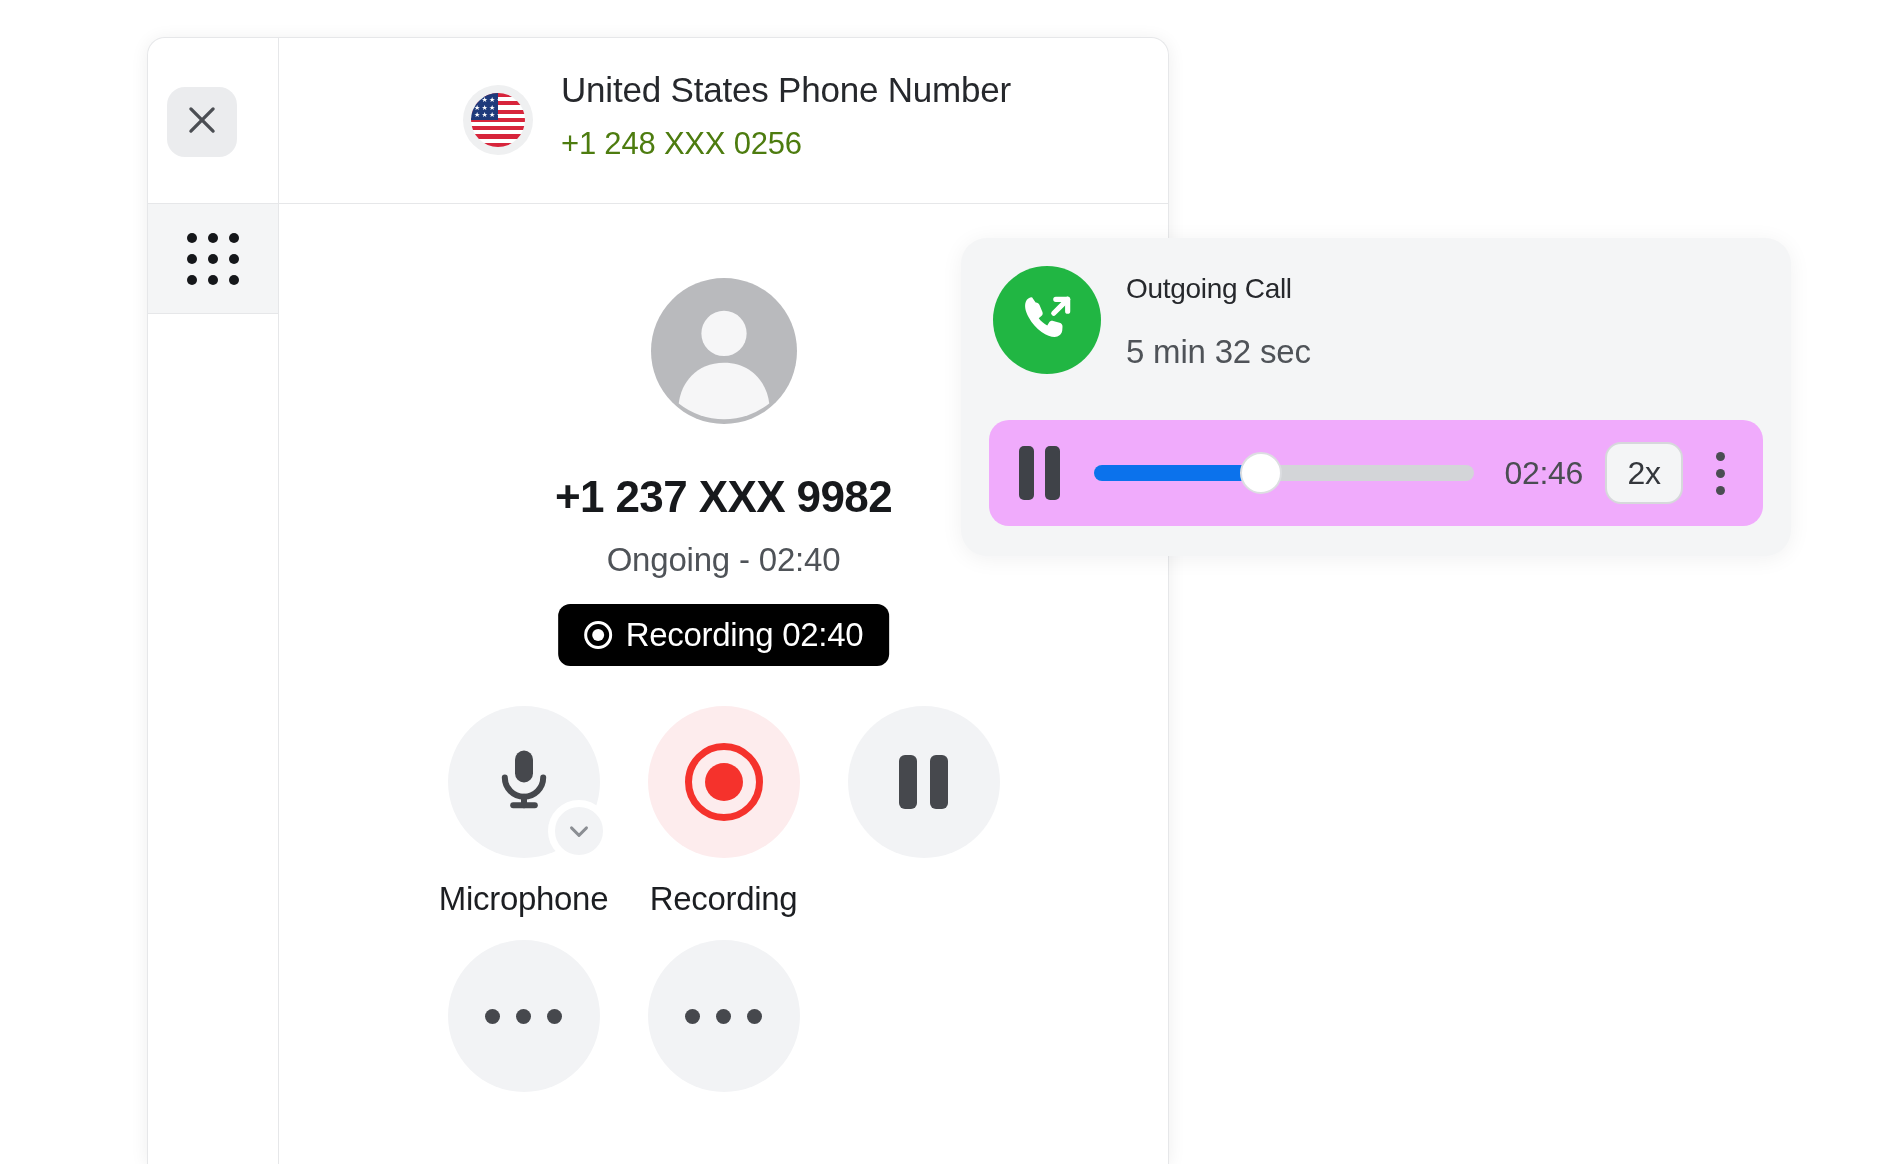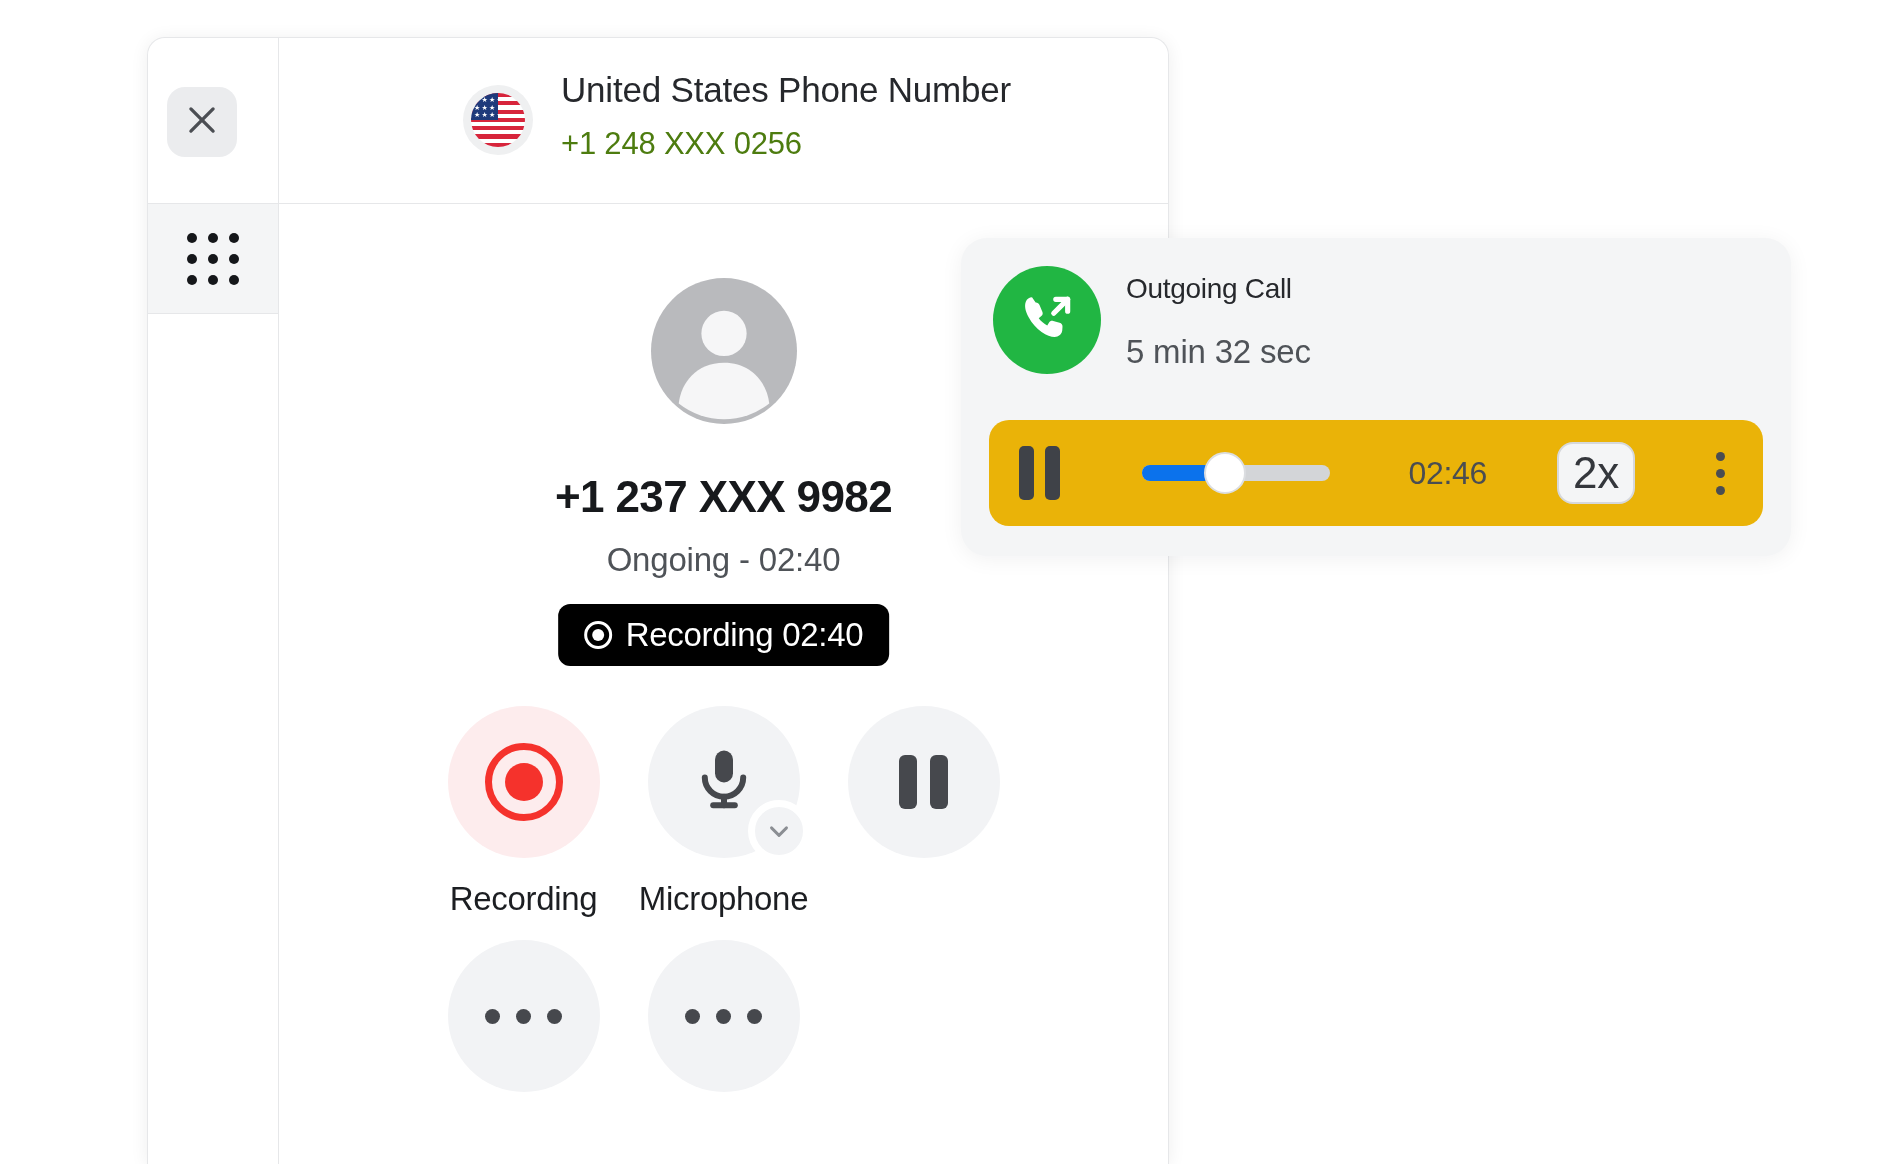--- a/index.html
+++ b/index.html
@@ -370,27 +370,26 @@
     color: #4f5358;
     letter-spacing: -0.2px;
     white-space: nowrap;
   }
   #player {
     position: absolute;
     left: 28px;
     top: 182px;
     width: 774px;
     height: 106px;
-    background: #eab308;
+    background: #f0abfc;
     border-radius: 20px;
     display: flex;
     align-items: center;
     box-sizing: border-box;
     padding: 0 26px 0 30px;
-    gap: 48px;
   }
   #player-pause {
     display: flex;
     gap: 11px;
     cursor: pointer;
     flex: none;
   }
   #player-pause i {
     display: block;
     width: 15px;
@@ -446,21 +445,21 @@
     margin-left: 22px;
     min-width: 78px;
     height: 62px;
     padding: 8px 14px;
     border-radius: 16px;
     border: 2px solid #d6d8db;
     background: #f4f5f6;
     display: flex;
     align-items: center;
     justify-content: center;
-    font-size: 44px;
+    font-size: 32px;
     color: #34373c;
     letter-spacing: -0.3px;
     box-sizing: border-box;
     cursor: pointer;
     flex: none;
   }
   #player-more {
     margin-left: 20px;
     width: 34px;
     height: 62px;
@@ -538,47 +537,47 @@
     <div id="call-status">Ongoing - 02:40</div>
 
     <div id="recording-badge" style="background: #000000;">
       <span class="rec-dot-icon"></span>
       <span>Recording 02:40</span>
     </div>
 
     <div id="controls">
 
       <div class="ctrl">
-        <div class="ctrl-circle is-recording">
-          <span class="rec-ring">
-            <span class="rec-ring-inner"></span>
-          </span>
-        </div>
-        <div class="ctrl-label">Recording</div>
-      </div>
-
-      <div class="ctrl">
         <div class="ctrl-circle">
           <span>
             <svg width="72" height="72" viewBox="0 0 24 24" fill="none" stroke="#46484d" stroke-width="2" stroke-linecap="round">
               <rect x="9" y="2.2" width="6" height="10.6" rx="3" fill="#46484d" stroke="none"></rect>
               <path d="M5.6 11.2 a6.4 6.4 0 0 0 12.8 0"></path>
               <line x1="12" y1="17.6" x2="12" y2="20.4"></line>
               <line x1="8.4" y1="20.4" x2="15.6" y2="20.4"></line>
             </svg>
           </span>
           <span class="ctrl-chevron">
             <svg width="30" height="30" viewBox="0 0 24 24" fill="none" stroke="#8b8e93" stroke-width="2.3" stroke-linecap="round" stroke-linejoin="round">
               <polyline points="6 9.5 12 15.5 18 9.5"></polyline>
             </svg>
           </span>
         </div>
         <div class="ctrl-label">Microphone</div>
       </div>
 
+      <div class="ctrl">
+        <div class="ctrl-circle is-recording">
+          <span class="rec-ring">
+            <span class="rec-ring-inner"></span>
+          </span>
+        </div>
+        <div class="ctrl-label">Recording</div>
+      </div>
+
 
       <div class="ctrl">
         <div class="ctrl-circle">
           <span class="pause-bars">
             <i></i>
               <i></i>
           </span>
         </div>
       </div>
 

